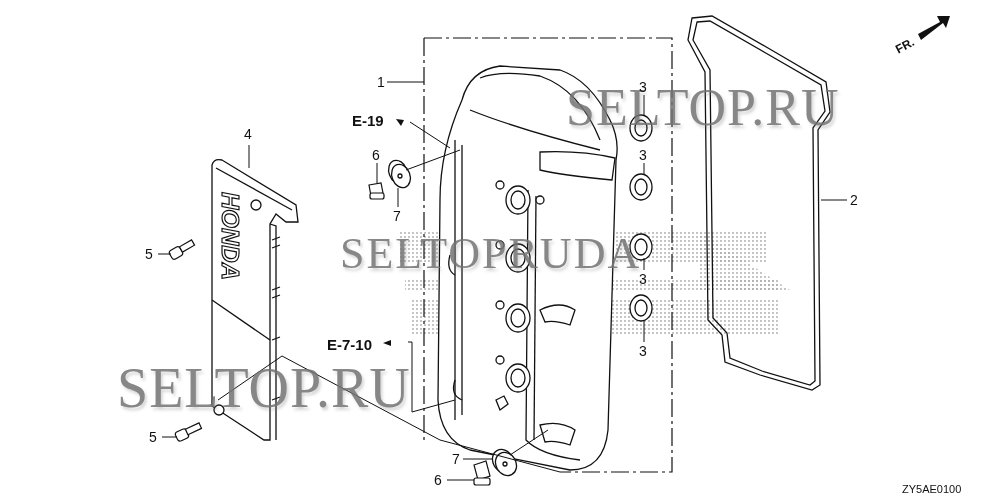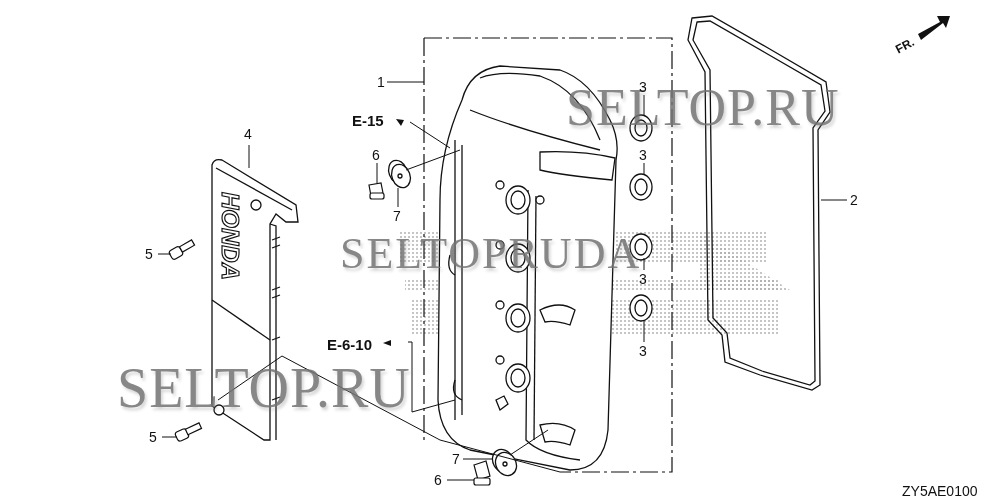--- a/index.html
+++ b/index.html
@@ -1,21 +1,21 @@
 <!DOCTYPE html>
 <html><head>
 <meta charset="utf-8">
 <style>
   html,body{margin:0;padding:0;background:#ffffff;}
   body{width:1000px;height:499px;overflow:hidden;position:relative;font-family:"Liberation Sans",sans-serif;}
   #canvas{position:absolute;left:0;top:0;width:1000px;height:499px;}
   .callout{position:absolute;font-family:"Liberation Sans",sans-serif;font-size:14px;color:#111;line-height:1;}
   .ref{position:absolute;font-family:"Liberation Sans",sans-serif;font-size:15px;font-weight:bold;color:#111;line-height:1;}
   .wm{position:absolute;font-family:"Liberation Serif",serif;font-weight:normal;color:#737373;opacity:.85;letter-spacing:1px;line-height:1;text-shadow:2px 3px 3px rgba(120,120,120,.35);pointer-events:none;}
-  .code{position:absolute;font-family:"Liberation Sans",sans-serif;font-size:14px;color:#111;letter-spacing:0px;}
+  .code{position:absolute;font-family:"Liberation Sans",sans-serif;font-size:11px;color:#111;letter-spacing:0px;}
   .fr{position:absolute;font-family:"Liberation Sans",sans-serif;font-size:12px;font-weight:bold;color:#111;transform:rotate(-28deg);transform-origin:left top;}
 </style>
 </head>
 <body>
 
 <svg id="canvas" viewBox="0 0 1000 499" xmlns="http://www.w3.org/2000/svg">
   <defs>
     <pattern id="dots" width="4" height="4" patternUnits="userSpaceOnUse">
       <circle cx="1" cy="1" r="0.9" fill="#8e8e8e"></circle>
     </pattern>
@@ -155,18 +155,18 @@
 <div class="callout" style="left:639px;top:272px;">3</div>
 <div class="callout" style="left:639px;top:344px;">3</div>
 <div class="callout" style="left:244px;top:127px;">4</div>
 <div class="callout" style="left:145px;top:247px;">5</div>
 <div class="callout" style="left:149px;top:430px;">5</div>
 <div class="callout" style="left:372px;top:148px;">6</div>
 <div class="callout" style="left:434px;top:473px;">6</div>
 <div class="callout" style="left:393px;top:209px;">7</div>
 <div class="callout" style="left:452px;top:452px;">7</div>
 
-<div class="ref" style="left:352px;top:113px;">E-15</div>
-<div class="ref" style="left:327px;top:337px;">E-6-10</div>
+<div class="ref" style="left:352px;top:113px;">E-19</div>
+<div class="ref" style="left:327px;top:337px;">E-7-10</div>
 
 <div class="fr" style="left:893px;top:44px;">FR.</div>
 
 <div class="code" style="left:902px;top:483px;">ZY5AE0100</div>
 
 </body></html>

